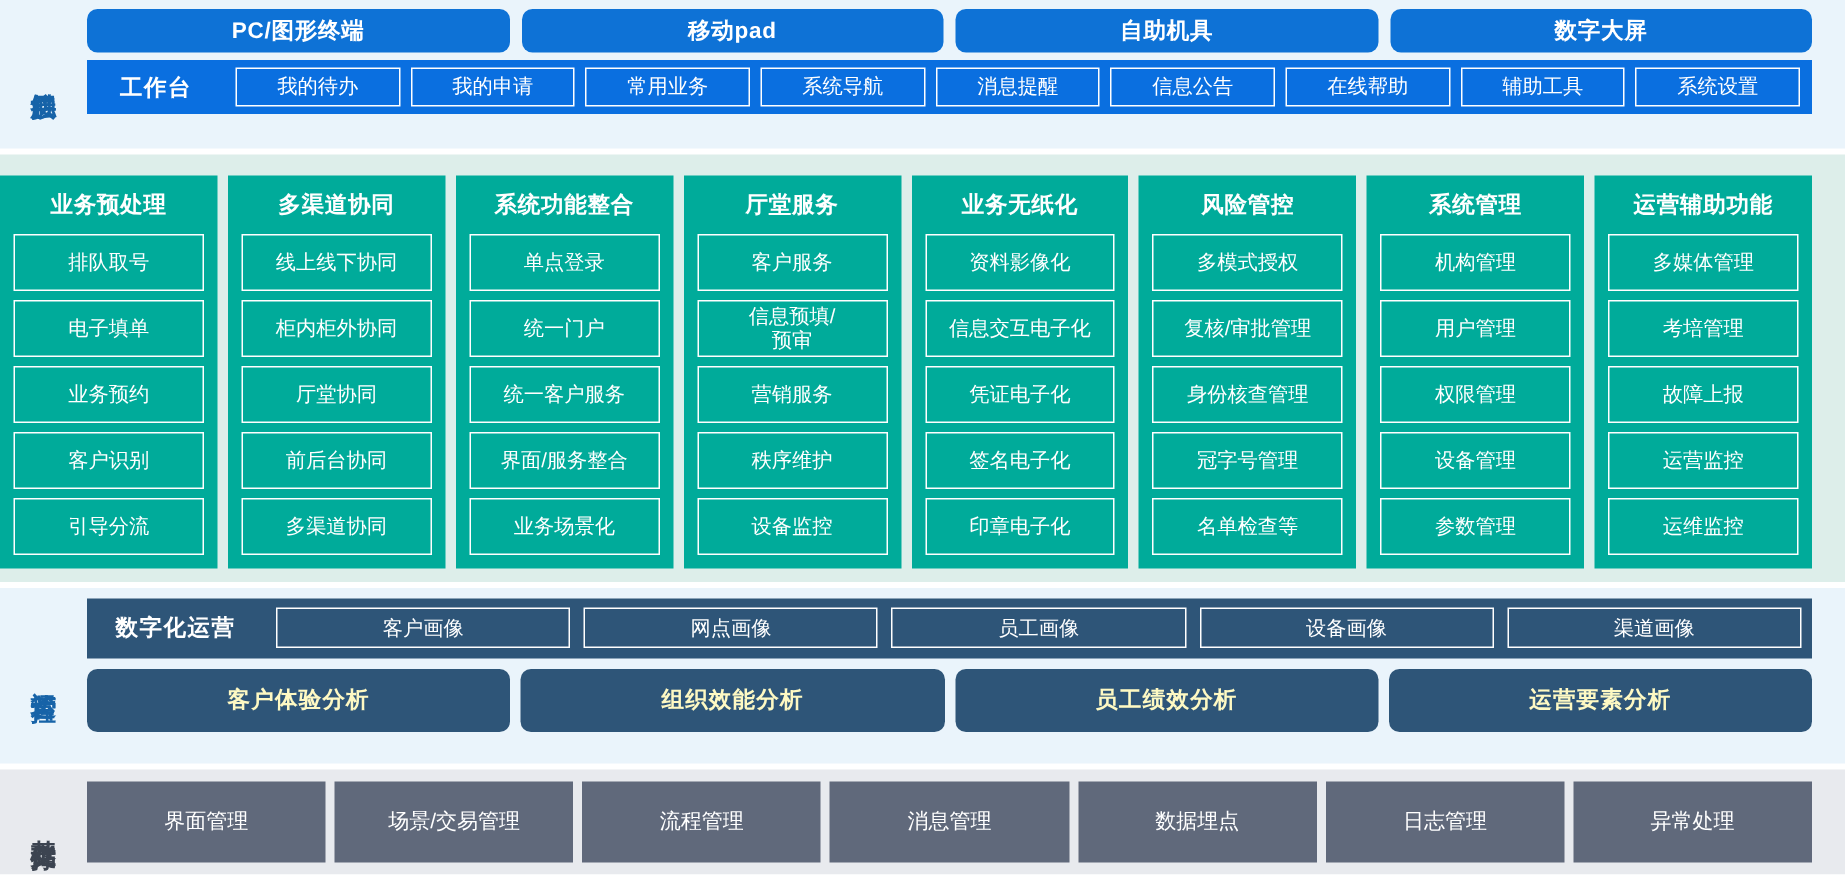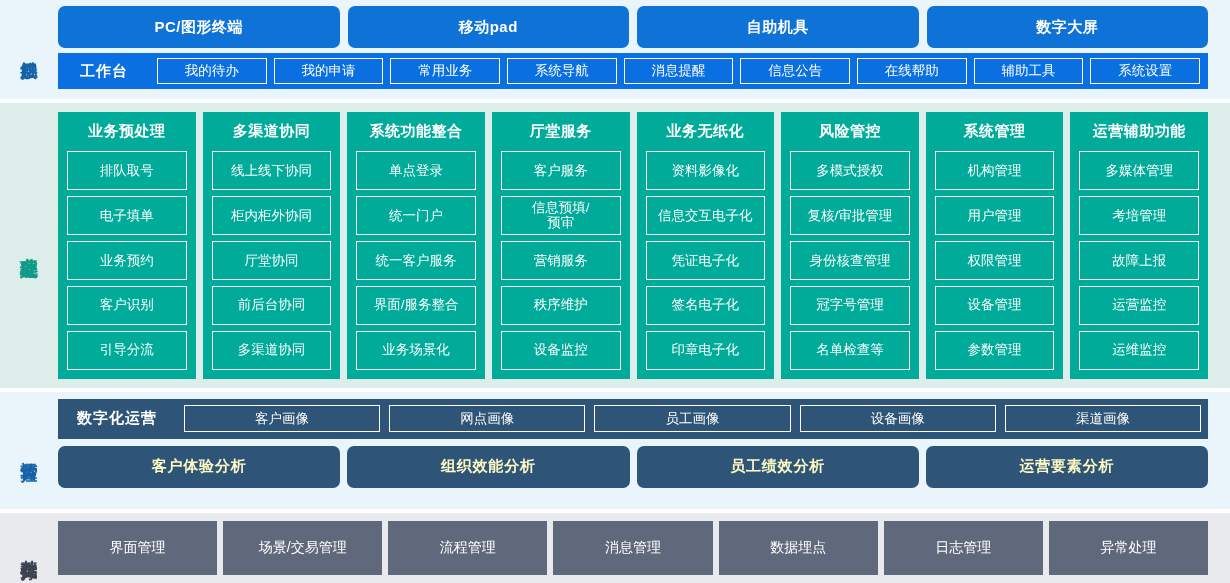--- a/index.html
+++ b/index.html
@@ -55,21 +55,21 @@
     height: 101px;
     background: #eaf4fb;
     padding: 6px 0 6px 0;
   }
   .layer-contact .layer-label { color: #1763a8; }
   .contact-body { gap: 5px; padding-right: 22px; }
 
   .channel-row {
     display: flex;
     gap: 8px;
-    height: 42px;
+    height: 29px;
   }
   .channel-card {
     flex: 1;
     background: #0e72d6;
     border-radius: 7px;
     color: #ffffff;
     font-size: 15px;
     font-weight: bold;
     display: flex;
     align-items: center;
@@ -102,20 +102,21 @@
     display: flex;
     align-items: center;
     justify-content: center;
     white-space: nowrap;
   }
 
   
   .layer-business {
     height: 291px;
     background: #ddeeea;
+    flex-direction: column;
   }
   .layer-business .layer-label { color: #0f9b87; font-size: 18px; }
   .business-body {
     flex-direction: row;
     gap: 7px;
     padding: 9px 22px 9px 0;
   }
   .biz-col {
     flex: 1;
     background: #00ab9a;

